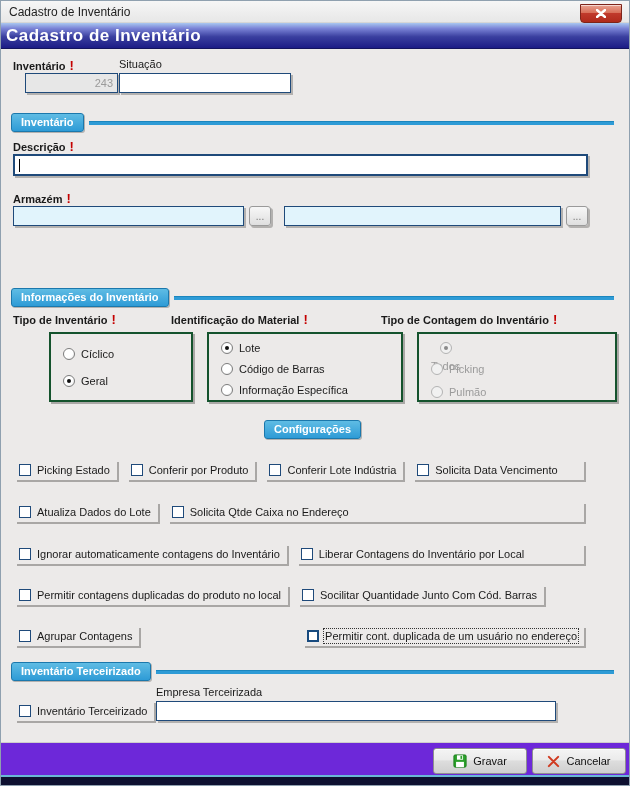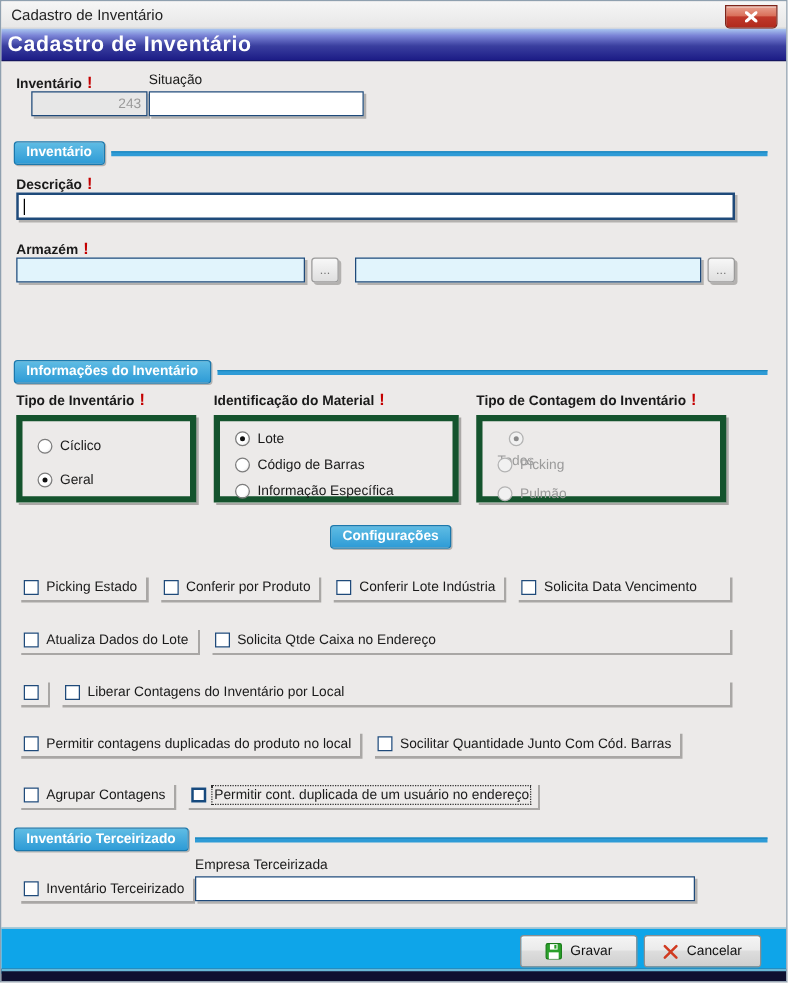--- a/index.html
+++ b/index.html
@@ -37,42 +37,42 @@
           box-shadow:2px 2px 0 #b3b1af;box-sizing:border-box;}
   .caret{width:1px;height:13px;background:#000;}
 
   
   .sect{position:absolute;left:10px;right:15px;height:19px;display:flex;align-items:center;}
   .chip{background:linear-gradient(180deg,#5FBCE4,#2E9BD6);border:1px solid #1B78AC;border-radius:3px;
         color:#fff;font-weight:bold;padding:2px 9px 3px 9px;white-space:nowrap;box-shadow:1px 1px 0 #b3b1af;}
   .rule{flex:1;height:3px;background:#2E9BD6;border-top:1px solid #1B86BE;margin-left:5px;}
 
   
-  .gbox{position:absolute;border:5px solid #14532d;box-shadow:2px 2px 0 #aaa8a6;box-sizing:border-box;height:70px;}
+  .gbox{position:absolute;border:2px solid #14532d;box-shadow:2px 2px 0 #aaa8a6;box-sizing:border-box;height:70px;margin-left:36px;}
   .radio-row{position:absolute;display:flex;align-items:center;gap:6px;cursor:pointer;}
   .radio{width:12px;height:12px;border-radius:50%;border:1px solid #7d7d7d;box-sizing:border-box;
          background:radial-gradient(circle at 35% 35%,#ffffff 55%,#dcdcdc);position:relative;flex:0 0 auto;}
   .radio.checked::after{content:"";position:absolute;left:3px;top:3px;width:4px;height:4px;border-radius:50%;background:#111;}
   .gbox.disabled .radio{border-color:#b3b3b3;background:#f1f1f1;}
   .gbox.disabled .radio.checked::after{background:#8a8a8a;}
   .gbox.disabled .radio-label{color:#9b9b9b;}
 
   
   .chk-row{position:absolute;left:14px;width:569px;display:flex;gap:10px;}
   .chk{display:inline-flex;align-items:center;gap:6px;padding:3px 7px 3px 4px;
        box-shadow:2px 2px 0 #a9a7a5;background:transparent;cursor:pointer;white-space:nowrap;box-sizing:border-box;height:20px;}
   .chk.stretch{flex:1;}
   .chk-box{width:12px;height:12px;background:#fff;border:1px solid #1F4A7A;box-sizing:border-box;flex:0 0 auto;}
   .chk.focused .chk-box{border:2px solid #174A7E;}
   .chk.focused .chk-label{outline:1px dotted #333;outline-offset:1px;}
 
   
-  .footer{position:absolute;left:0;right:0;top:741px;height:37px;background:#0ea5e9;
+  .footer{position:absolute;left:0;right:0;top:741px;height:37px;background:#6d28d9;
           border-top:1px solid #cfcdcc;display:flex;align-items:center;justify-content:flex-end;gap:5px;
-          padding-right:20px;box-sizing:border-box;}
+          padding-right:3px;box-sizing:border-box;}
   .btn{width:92px;height:24px;border:1px solid #8E8F8F;border-radius:3px;cursor:pointer;
        background:linear-gradient(180deg,#f4f4f4 0%,#ebebeb 45%,#dddddd 50%,#cfcfcf 100%);
        display:flex;align-items:center;justify-content:center;gap:6px;font-size:11px;color:#111;
        box-shadow:inset 0 1px 0 #fff;}
   .bottom-strip{position:absolute;left:0;right:0;bottom:0;height:8px;background:#0E1030;border-top:2px solid #69B8D6;}
 </style>
 </head>
 <body>
 
 <div id="win">
@@ -217,39 +217,40 @@
     </div>
     <div class="chk stretch">
       <span class="chk-box"></span>
       <span class="chk-label">Solicita Qtde Caixa no Endereço</span>
     </div>
   </div>
 
   <div class="chk-row" style="top:543px;">
     <div class="chk">
       <span class="chk-box"></span>
+      <span class="chk-label">Ignorar automaticamente contagens do Inventário</span>
     </div>
     <div class="chk stretch">
       <span class="chk-box"></span>
       <span class="chk-label">Liberar Contagens do Inventário por Local</span>
     </div>
   </div>
 
   <div class="chk-row" style="top:584px;">
     <div class="chk">
       <span class="chk-box"></span>
       <span class="chk-label">Permitir contagens duplicadas do produto no local</span>
     </div>
     <div class="chk">
       <span class="chk-box"></span>
       <span class="chk-label">Socilitar Quantidade Junto Com Cód. Barras</span>
     </div>
   </div>
 
-  <div class="chk-row" style="top:625px;">
+  <div class="chk-row" style="top:625px;justify-content:space-between;">
     <div class="chk">
       <span class="chk-box"></span>
       <span class="chk-label">Agrupar Contagens</span>
     </div>
     <div class="chk focused">
       <span class="chk-box"></span>
       <span class="chk-label">Permitir cont. duplicada de um usuário no endereço</span>
     </div>
   </div>
 

